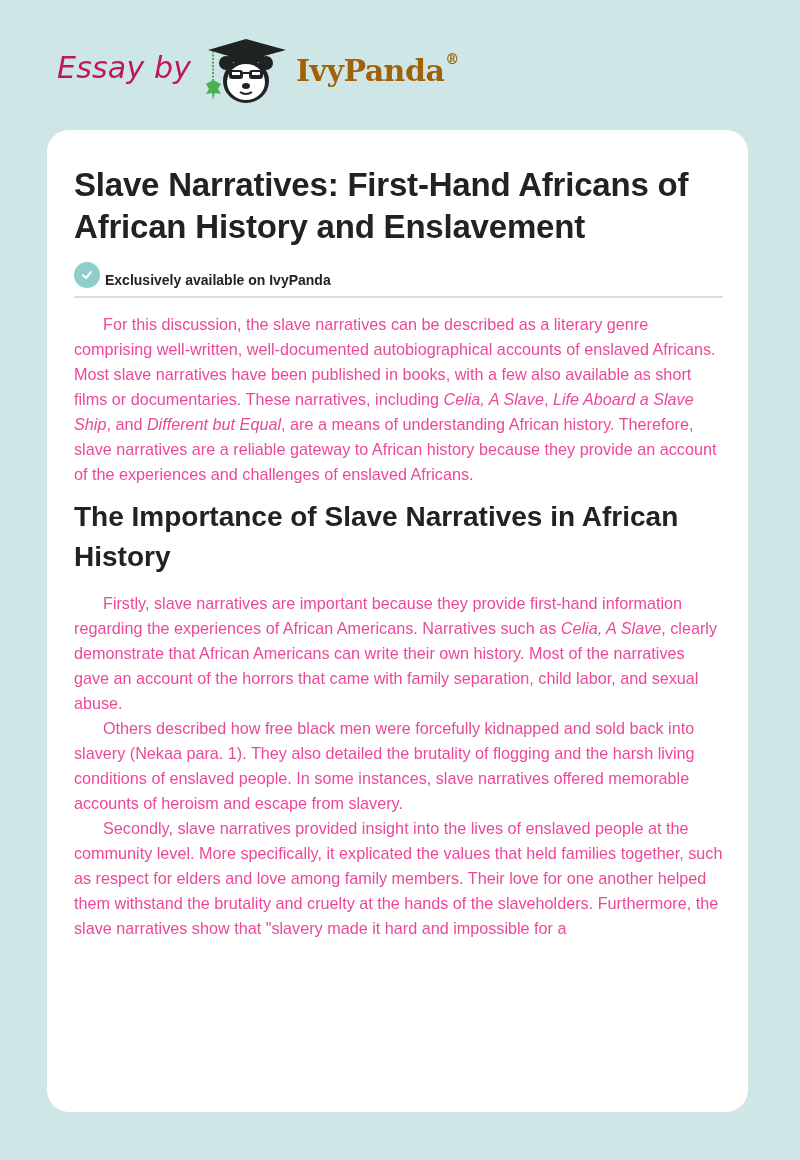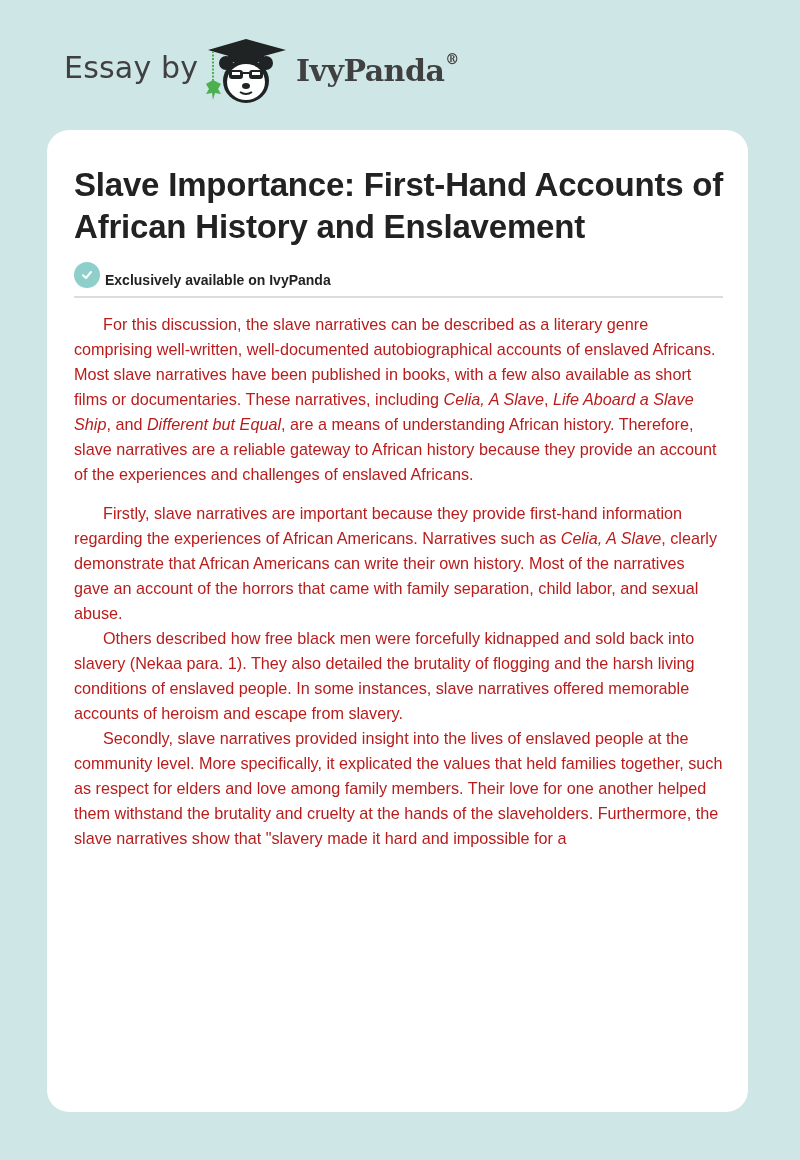--- a/index.html
+++ b/index.html
@@ -8,29 +8,29 @@
     background: #cfe6e6;
     font-family: "Liberation Sans", sans-serif;
     color: #222;
     position: relative;
     overflow: hidden;
   }
   .header {
     position: absolute; left: 0; top: 0; width: 800px; height: 130px;
   }
   .essay-by {
-    position: absolute; left: 64px; top: 50px;
+    position: absolute; left: 57px; top: 50px;
     font-family: "DejaVu Sans", sans-serif;
-    font-size: 30px; color: #404040; letter-spacing: 0.2px;
+    font-size: 30px; color: #be185d; letter-spacing: 0.2px; font-style: italic;
   }
   .logo-icon { position: absolute; left: 200px; top: 36px; width: 92px; height: 72px; }
   .brand {
     position: absolute; left: 296px; top: 53px;
     font-family: "DejaVu Serif", serif; font-weight: bold;
-    font-size: 30px; color: #404040; letter-spacing: -0.5px;
+    font-size: 30px; color: #a16207; letter-spacing: -0.5px;
   }
   .brand sup { font-size: 14px; font-weight: bold; vertical-align: top; position: relative; top: -2px; margin-left: 1px; }
 
   .card {
     position: absolute; left: 47px; top: 130px; width: 701px; height: 982px;
     background: #ffffff; border-radius: 22px; overflow: hidden;
   }
   .content { position: absolute; left: 27px; top: 34px; width: 650px; }
   h1.title {
     margin: 0; font-size: 33px; line-height: 42px; font-weight: bold; color: #222;
@@ -42,21 +42,21 @@
     display: flex; align-items: center; justify-content: center; margin-right: 5px;
   }
   .exclusive-text { font-size: 14px; font-weight: bold; color: #222; }
   .divider { height: 2px; background: #dcdcdc; margin-top: 8px; width: 649px; }
   h2 {
     margin: 0; font-size: 28px; line-height: 40px; font-weight: bold; color: #222;
   }
   h2.intro { margin-top: 19px; }
   h2.importance { margin-top: 10px; }
   p.para {
-    margin: 0; font-size: 16.2px; line-height: 25px; color: #b91c1c;
+    margin: 0; font-size: 16.2px; line-height: 25px; color: #ec4899;
     text-indent: 29px;
   }
   p.para.first-after-h { margin-top: 14px; }
   p.para + p.para { }
   em { font-style: italic; }
 </style>
 </head>
 <body>
 
 <div class="header">
@@ -85,31 +85,32 @@
 
       <ellipse cx="46" cy="50" rx="4" ry="3" fill="#1f2323"></ellipse>
       <path d="M40,56 Q46,60 52,56" stroke="#1f2323" stroke-width="2" fill="none"></path>
     </svg>
     <span class="brand"><span>IvyPanda</span><sup>®</sup></span>
   </a>
 </div>
 
 <div class="card">
   <div class="content">
-    <h1 class="title">Slave Importance: First-Hand Accounts of African History and Enslavement</h1>
+    <h1 class="title">Slave Narratives: First-Hand Africans of African History and Enslavement</h1>
 
     <div class="exclusive">
       <span class="check">
         <svg width="14" height="14" viewBox="0 0 14 14">
             <path d="M3,7.2 L6,10 L11,4" stroke="#ffffff" stroke-width="2" fill="none" stroke-linecap="round" stroke-linejoin="round"></path>
           </svg>
       </span>
       <span class="exclusive-text">Exclusively available on IvyPanda</span>
     </div>
     <div class="divider"></div>
 
     <p class="para first-after-h"><span>For this discussion, the slave narratives can be described as a literary genre comprising well-written, well-documented autobiographical accounts of enslaved Africans. Most slave narratives have been published in books, with a few also available as short films or documentaries. These narratives, including </span><em>Celia, A Slave</em><span>, </span><em>Life Aboard a Slave Ship</em><span>, and </span><em>Different but Equal</em><span>, are a means of understanding African history. Therefore, slave narratives are a reliable gateway to African history because they provide an account of the experiences and challenges of enslaved Africans.</span></p>
 
+    <h2 class="importance">The Importance of Slave Narratives in African History</h2>
     <p class="para first-after-h"><span>Firstly, slave narratives are important because they provide first-hand information regarding the experiences of African Americans. Narratives such as </span><em>Celia, A Slave</em><span>, clearly demonstrate that African Americans can write their own history. Most of the narratives gave an account of the horrors that came with family separation, child labor, and sexual abuse.</span></p>
     <p class="para">Others described how free black men were forcefully kidnapped and sold back into slavery (Nekaa para. 1). They also detailed the brutality of flogging and the harsh living conditions of enslaved people. In some instances, slave narratives offered memorable accounts of heroism and escape from slavery.</p>
     <p class="para">Secondly, slave narratives provided insight into the lives of enslaved people at the community level. More specifically, it explicated the values that held families together, such as respect for elders and love among family members. Their love for one another helped them withstand the brutality and cruelty at the hands of the slaveholders. Furthermore, the slave narratives show that "slavery made it hard and impossible for a</p>
   </div>
 </div>
 
 </body></html>

